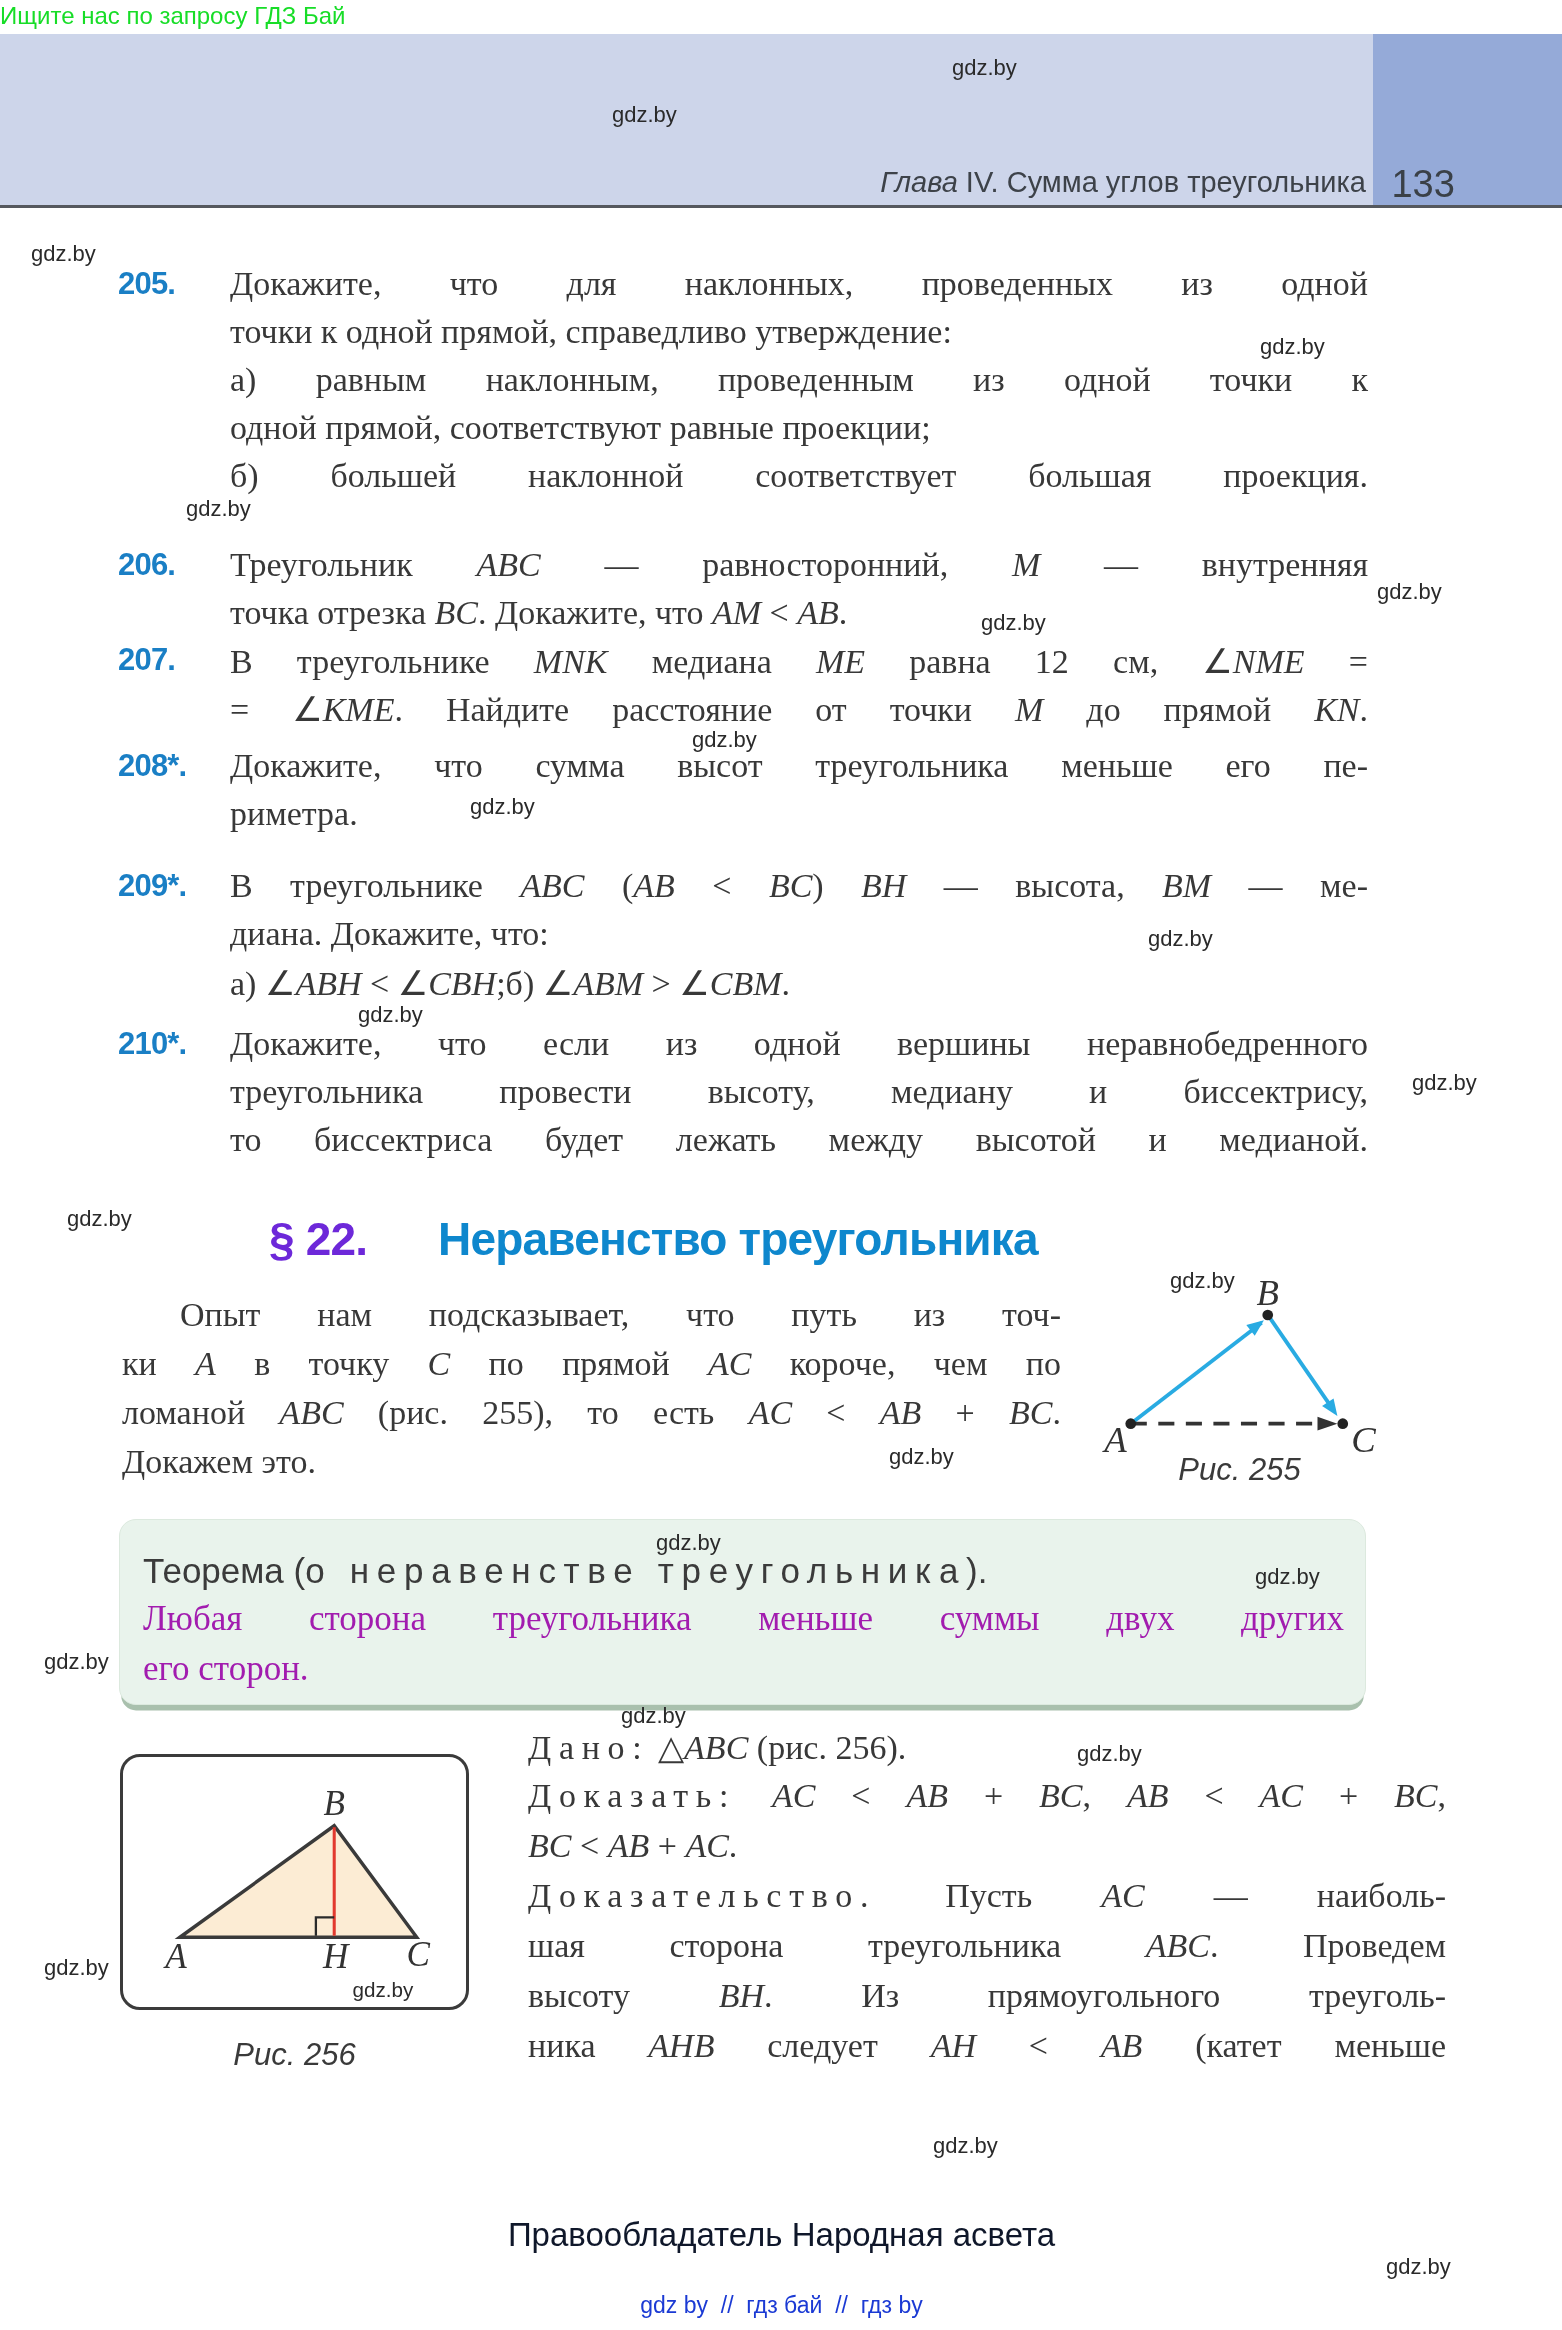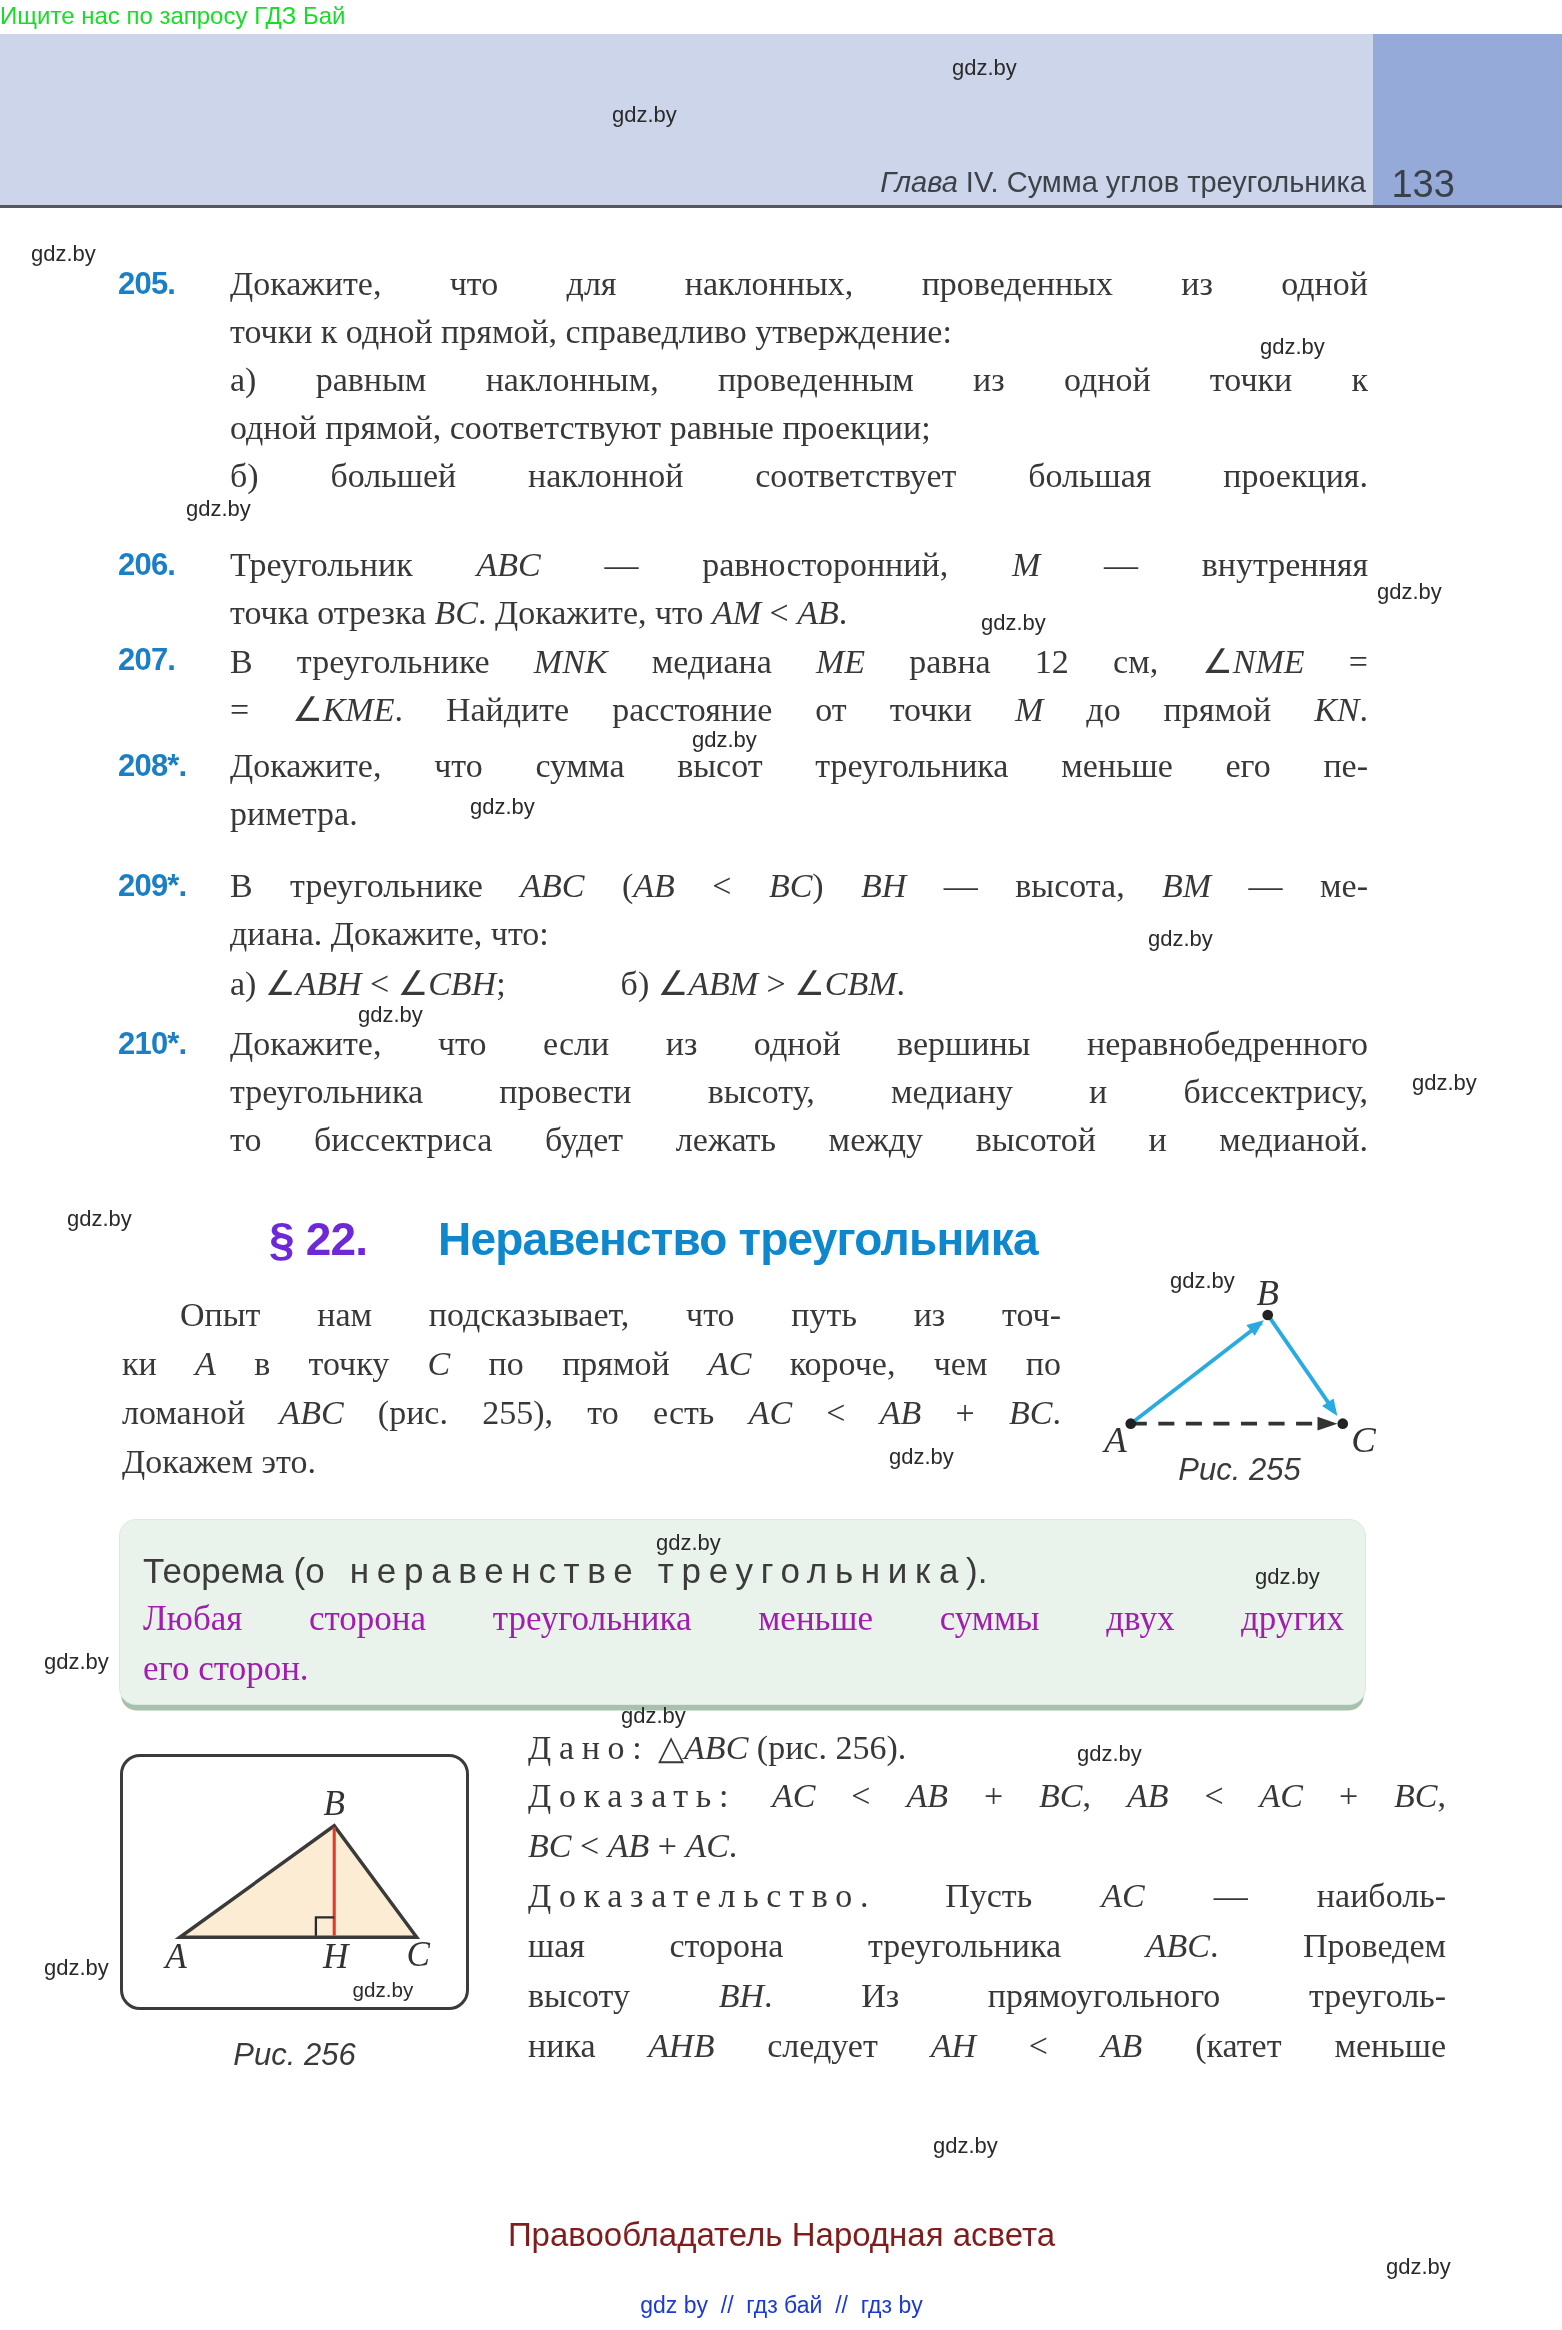--- a/index.html
+++ b/index.html
@@ -22,21 +22,21 @@
 
   
   .wm{position:absolute;font-family:"Liberation Sans",sans-serif;font-size:22px;color:#2a2a2a;}
 
   
   .tline{height:48px;font-size:34px;color:#383838;}
   .just{text-align:justify;text-align-last:justify;text-justify:inter-word;}
   .ind{text-indent:58px;}
   .mv{font-style:italic;}
   .sp{letter-spacing:7.7px;}
-  .tab{margin-left:115px;}
+  .tab{}
 
   .problem{position:absolute;left:230px;width:1138px;}
   .problem .num{position:absolute;left:-112px;top:0.8px;width:109px;
       font-family:"Liberation Sans",sans-serif;font-weight:bold;font-size:31px;
       color:#1a7fc5;letter-spacing:-0.8px;}
 
   
   .sec-num{position:absolute;left:269px;top:1212px;font-family:"Liberation Sans",sans-serif;
       font-weight:bold;font-size:46px;color:#6d28d9;letter-spacing:-0.8px;}
   .sec-title{position:absolute;left:438px;top:1212px;font-family:"Liberation Sans",sans-serif;
@@ -65,21 +65,21 @@
   .fig256-box{position:absolute;left:120px;top:1754px;width:349px;height:256px;
       border:3.1px solid #3b3b3b;border-radius:20px;background:#fff;box-sizing:border-box;}
   .fig256-box svg{position:absolute;left:0;top:0;}
 
   
   .proof-block{position:absolute;left:528px;top:1727px;width:918px;}
   .proof-block .tline{height:50px;}
 
   
   .pink{position:absolute;left:0;right:0;top:2216px;text-align:center;
-      font-family:"Liberation Sans",sans-serif;font-size:33px;color:#7f1d1d;}
+      font-family:"Liberation Sans",sans-serif;font-size:33px;color:#0f172a;}
   .links{position:absolute;left:0;right:0;top:2292px;text-align:center;
       font-family:"Liberation Sans",sans-serif;font-size:23px;color:#1b3ad4;white-space:pre;}
 </style>
 </head>
 <body>
 
 <div class="page">
 
   <div class="top-banner">Ищите нас по запросу ГДЗ Бай</div>
 

